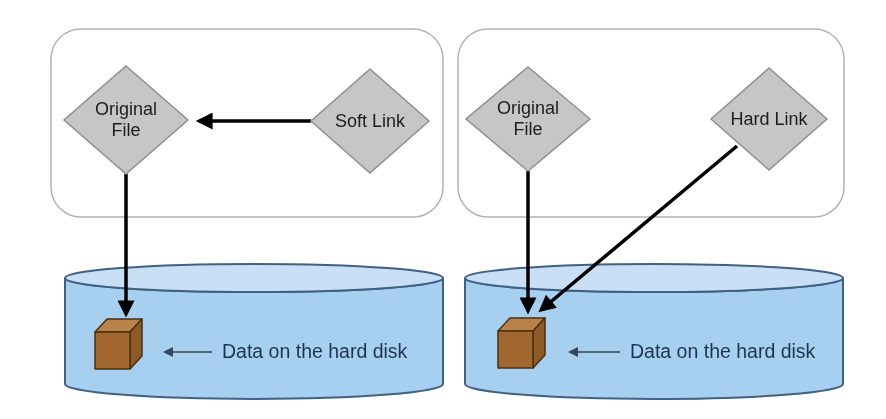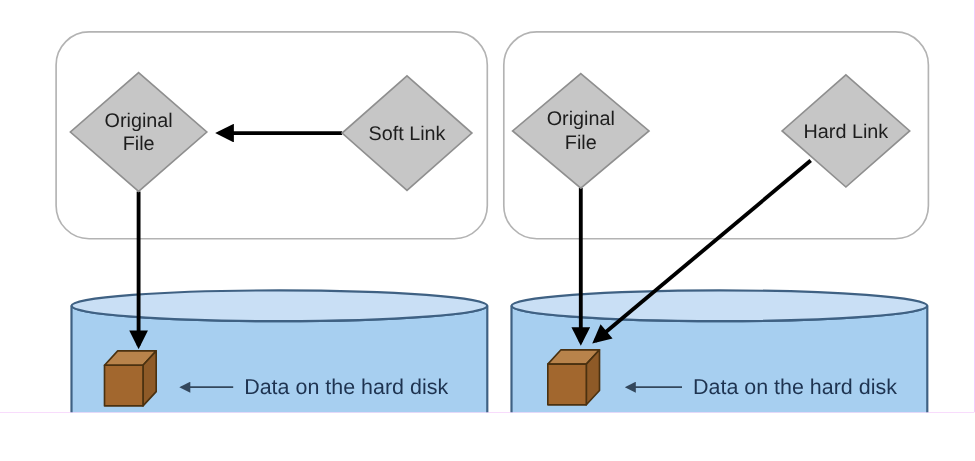--- a/index.html
+++ b/index.html
@@ -3,22 +3,22 @@
 <meta charset="utf-8">
 <style>
   html, body {
     margin: 0;
     padding: 0;
     background: #ffffff;
   }
   .canvas {
     position: relative;
     width: 886px;
-    height: 375px;
-    background: #d946ef;
+    height: 419px;
+    background: #be185d;
     overflow: hidden;
     font-family: "Liberation Sans", "DejaVu Sans", sans-serif;
     text-decoration: underline;
   }
   svg { display: block; }
   .diamond-label {
     font-family: "Liberation Sans", "DejaVu Sans", sans-serif;
     font-size: 18px;
     text-anchor: middle;
   }

